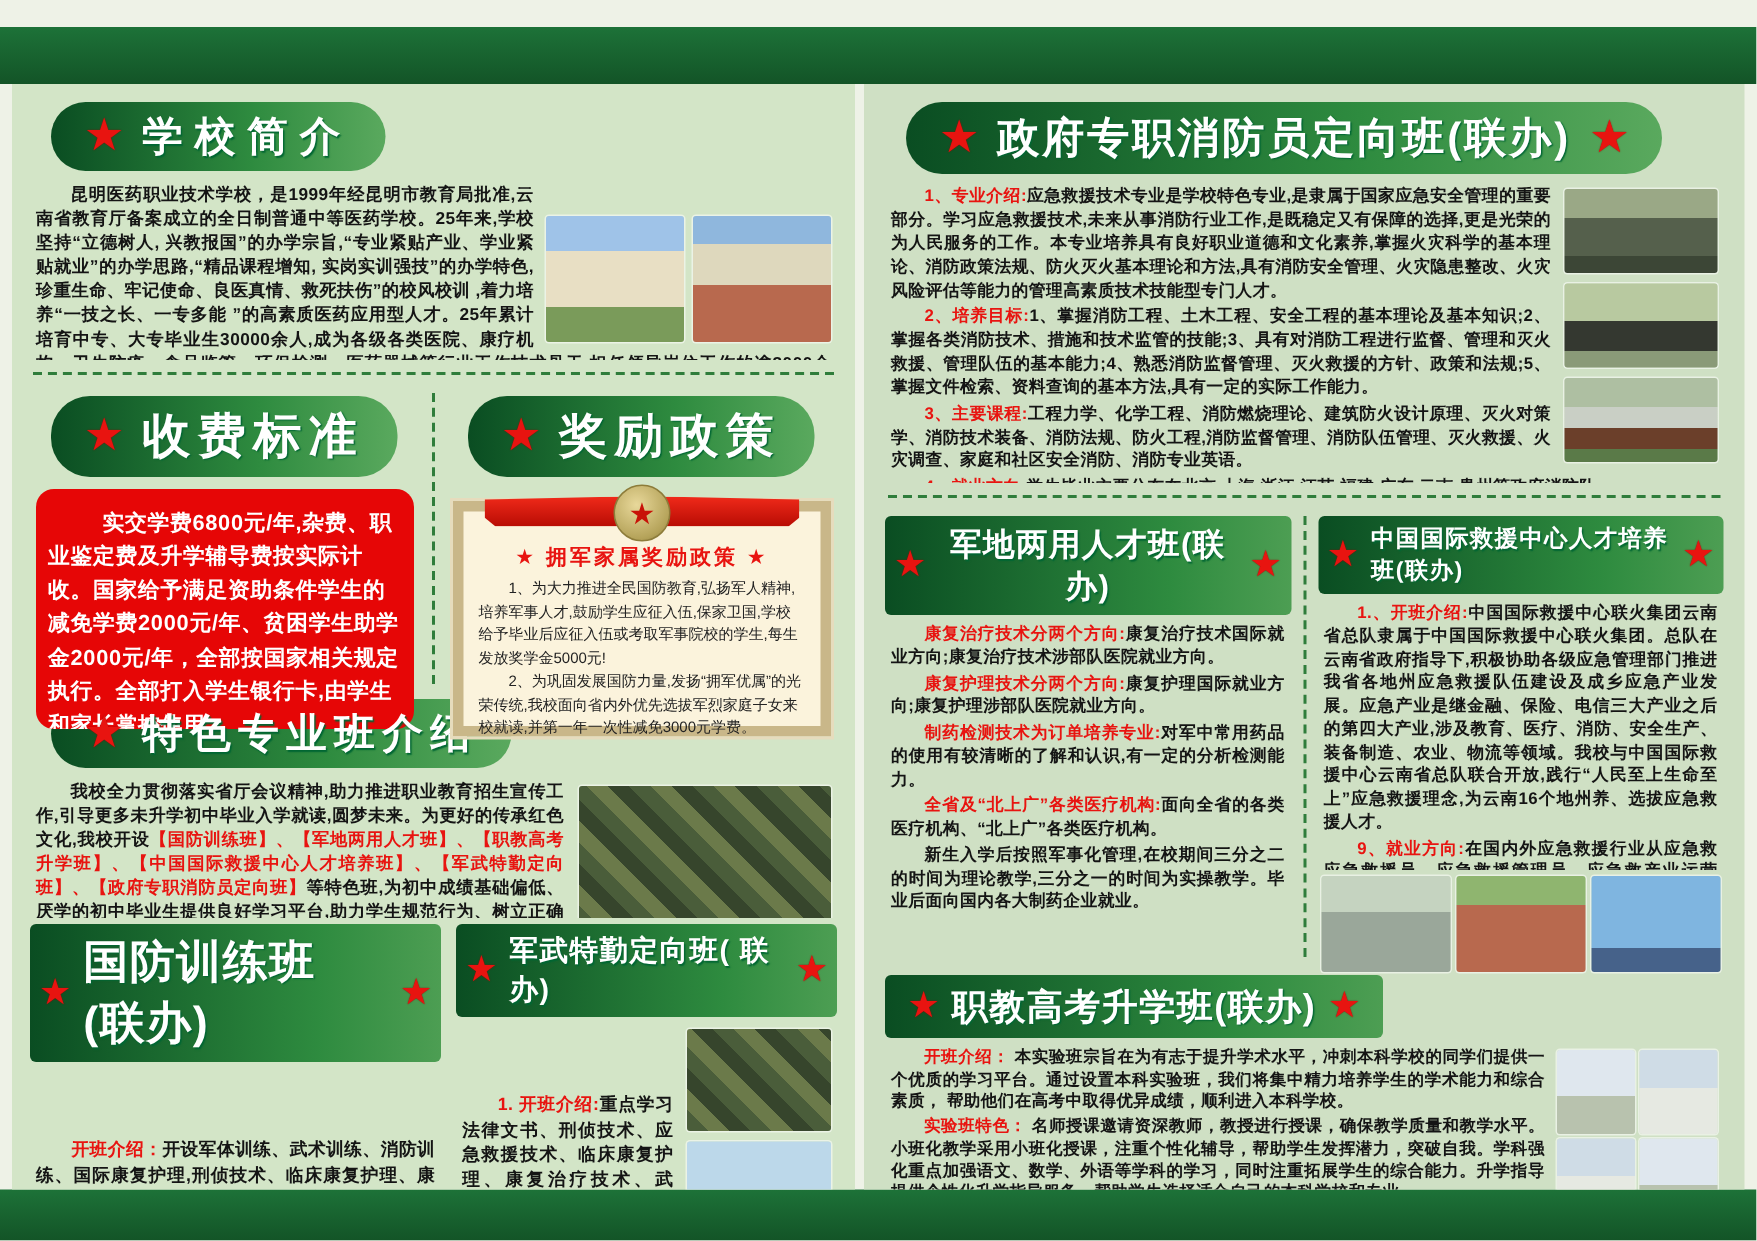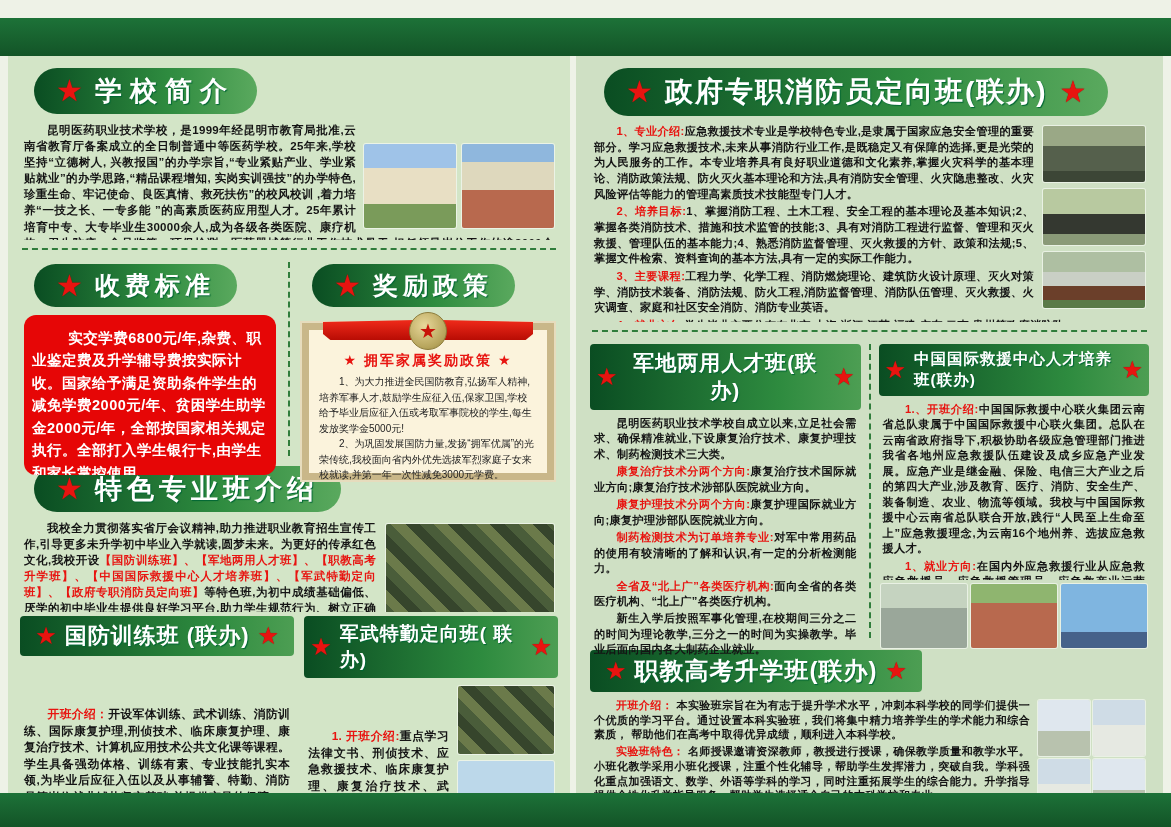--- a/index.html
+++ b/index.html
@@ -17,28 +17,28 @@
   .panel.right{left:576px;width:587px;background:#cfe0c4;padding:6px 14px;}
 
   
   .pill{
     display:flex;align-items:center;gap:12px;width:max-content;
     background:linear-gradient(90deg,#0a4d22,#2e8b3f 60%,#5aa95e);
     border-radius:26px;padding:5px 22px;margin:6px 0 8px 14px;
     color:#fff;font-weight:bold;
   }
   .pill .t{font-size:27px;letter-spacing:8px;text-shadow:1px 1px 1px #063;}
-  .pill.small .t{font-size:25px;letter-spacing:5px;}
+  .pill.small .t{font-size:32px;letter-spacing:5px;}
   .bar{
     display:flex;align-items:center;justify-content:center;gap:8px;
     background:linear-gradient(90deg,#0a4d22,#2e8b3f 70%,#4d9e53);
     border-radius:4px;padding:5px 6px;margin:4px 0 6px;
     color:#fff;font-weight:bold;
   }
-  .bar .t{font-size:22px;letter-spacing:1px;text-shadow:1px 1px 1px #063;}
+  .bar .t{font-size:30px;letter-spacing:1px;text-shadow:1px 1px 1px #063;}
   .star{color:#e81410;font-size:30px;line-height:1;text-shadow:0 0 1px #900;}
   .bar .star{font-size:24px;}
 
   
   .sec-body{padding:0 4px;overflow:hidden;}
   .sec-body p{margin:0 0 2px;text-indent:2em;font-size:11.5px;line-height:1.4;font-weight:600;letter-spacing:.3px;text-align:justify;}
   .seg-red{color:#e81410;}
 
   .hr-dash{border-top:2px dashed #2f7d3b;margin:8px 2px;}
   .v-dash{border-left:2px dashed #2f7d3b;margin:4px 8px;}
@@ -239,38 +239,37 @@
   <div class="hr-dash"></div>
 
   <div class="cols mid-row">
     <div class="col">
       <div class="bar">
         <span class="star">★</span>
         <span class="t" style="font-size:21px;text-align:center;">军地两用人才班(联办)</span>
         <span class="star">★</span>
       </div>
       <div class="sec-body">
-          <p><span>昆明医药职业技术学校自成立以来,立足社会需求、确保精准就业,下设康复治疗技术、康复护理技术、制药检测技术三大类。</span></p>
           <p><span class="seg-red">康复治疗技术分两个方向:</span><span>康复治疗技术国际就业方向;康复治疗技术涉部队医院就业方向。</span></p>
           <p><span class="seg-red">康复护理技术分两个方向:</span><span>康复护理国际就业方向;康复护理涉部队医院就业方向。</span></p>
           <p><span class="seg-red">制药检测技术为订单培养专业:</span><span>对军中常用药品的使用有较清晰的了解和认识,有一定的分析检测能力。</span></p>
           <p><span class="seg-red">全省及“北上广”各类医疗机构:</span><span>面向全省的各类医疗机构、“北上广”各类医疗机构。</span></p>
           <p><span>新生入学后按照军事化管理,在校期间三分之二的时间为理论教学,三分之一的时间为实操教学。毕业后面向国内各大制药企业就业。</span></p>
         </div>
     </div>
     <div class="v-dash"></div>
     <div class="col">
       <div class="bar">
         <span class="star">★</span>
         <span class="t" style="font-size:15.5px;">中国国际救援中心人才培养班(联办)</span>
         <span class="star">★</span>
       </div>
       <div class="sec-body jiuyuan-body">
           <p><span class="seg-red">1.、开班介绍:</span><span>中国国际救援中心联火集团云南省总队隶属于中国国际救援中心联火集团。总队在云南省政府指导下,积极协助各级应急管理部门推进我省各地州应急救援队伍建设及成乡应急产业发展。应急产业是继金融、保险、电信三大产业之后的第四大产业,涉及教育、医疗、消防、安全生产、装备制造、农业、物流等领域。我校与中国国际救援中心云南省总队联合开放,践行“人民至上生命至上”应急救援理念,为云南16个地州养、选拔应急救援人才。</span></p>
-          <p><span class="seg-red">1、就业方向:</span><span>在国内外应急救援行业从应急救应急救援员、应急救援管理员、应急救产业运营员、应急救援保障服务者等岗位工作。</span></p>
+          <p><span class="seg-red">9、就业方向:</span><span>在国内外应急救援行业从应急救应急救援员、应急救援管理员、应急救产业运营员、应急救援保障服务者等岗位工作。</span></p>
         </div>
       <div class="strip">
         <div class="ph ph-yard" style="height:64px;"></div>
         <div class="ph ph-track" style="height:64px;"></div>
         <div class="ph ph-ropes" style="height:64px;"></div>
       </div>
     </div>
   </div>
 
   <div class="bar" style="width:320px;margin-top:8px;">

